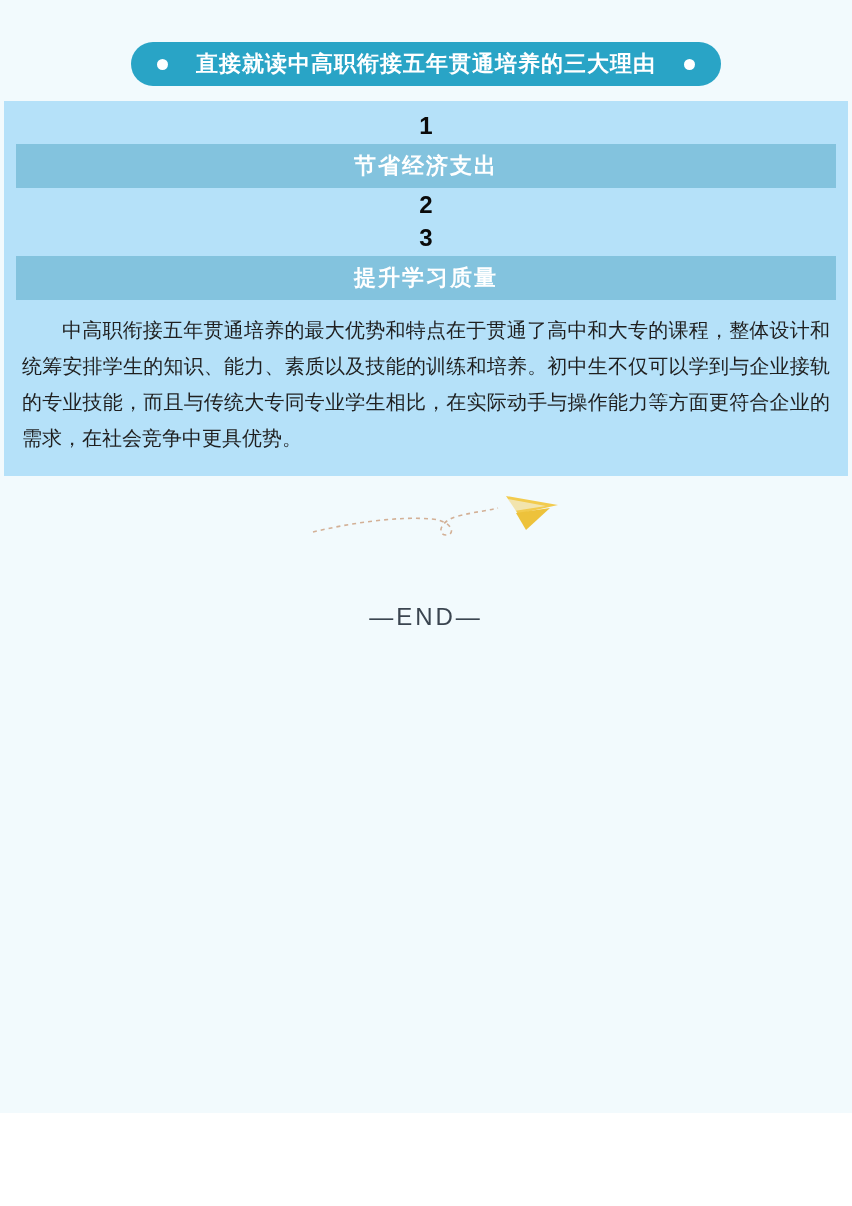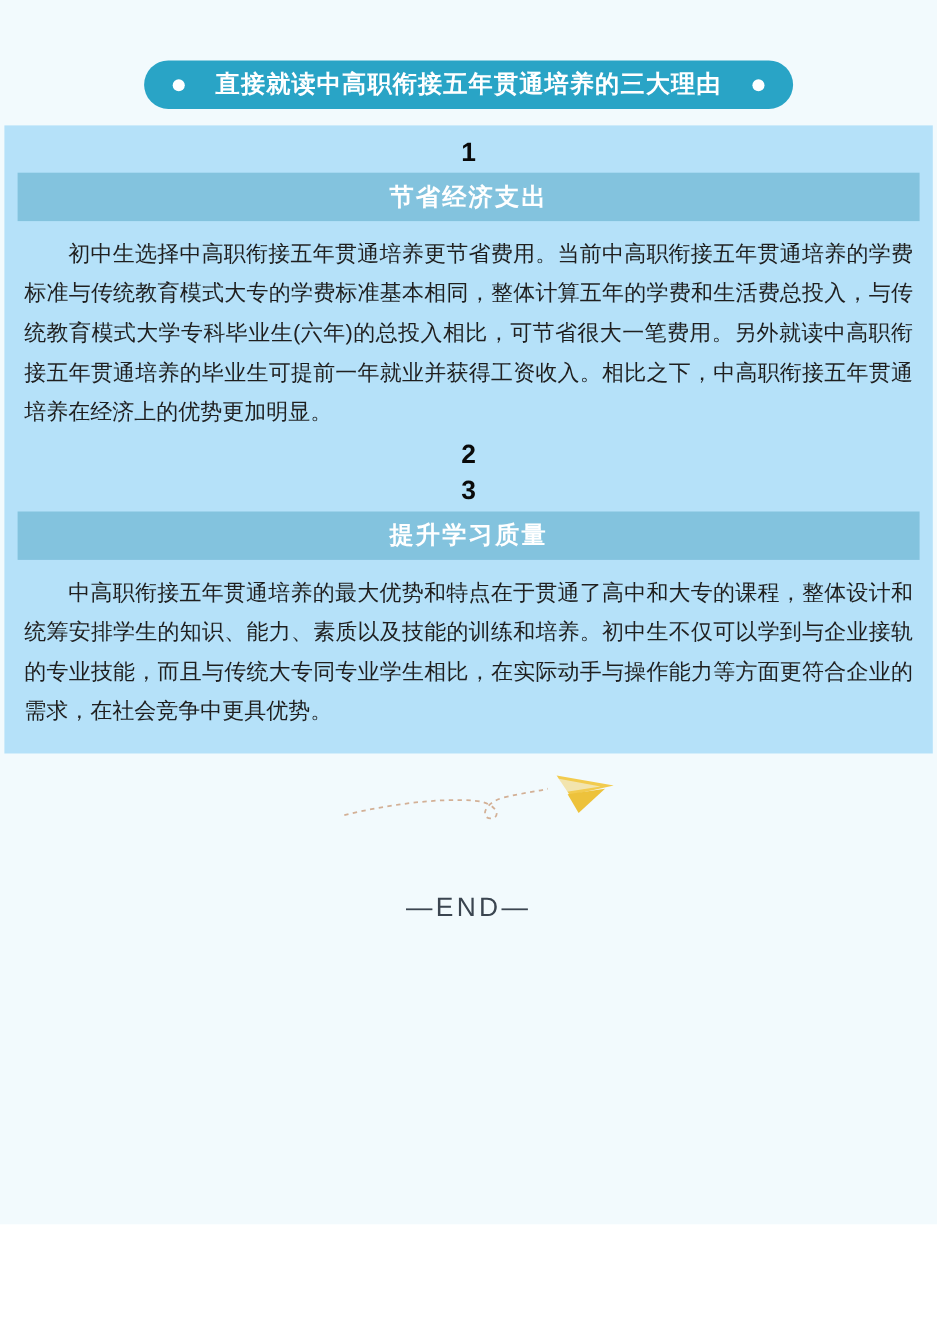--- a/index.html
+++ b/index.html
@@ -5,21 +5,21 @@
   * { margin:0; padding:0; box-sizing:border-box; }
   html,body { background:#ffffff; }
   body {
     width:852px; height:1206px;
     font-family:"Liberation Sans","DejaVu Sans",sans-serif;
     position:relative;
   }
   .page {
     width:852px; height:1113px;
     background:#F2FAFD;
-    padding-top:55px;
+    padding-top:42px;
     overflow:hidden;
   }
   
   .title-pill {
     width:590px; height:44px;
     margin:0 auto;
     background:#29A4C6;
     border-radius:22px;
     display:flex; align-items:center; justify-content:space-between;
     padding:0 26px;
@@ -88,21 +88,20 @@
     <span class="title-dot"></span>
   </div>
 
   <div class="content-box">
 
     <div class="section">
       <div class="section-number">1</div>
       <div class="section-bar">
         <span class="section-heading">节省经济支出</span>
       </div>
-      <p class="section-body">初中生选择中高职衔接五年贯通培养更节省费用。当前中高职衔接五年贯通培养的学费标准与传统教育模式大专的学费标准基本相同，整体计算五年的学费和生活费总投入，与传统教育模式大学专科毕业生(六年)的总投入相比，可节省很大一笔费用。另外就读中高职衔接五年贯通培养的毕业生可提前一年就业并获得工资收入。相比之下，中高职衔接五年贯通培养在经济上的优势更加明显。</p>
     </div>
 
     <div class="section">
       <div class="section-number">2</div>
     </div>
 
     <div class="section">
       <div class="section-number">3</div>
       <div class="section-bar">
         <span class="section-heading">提升学习质量</span>

